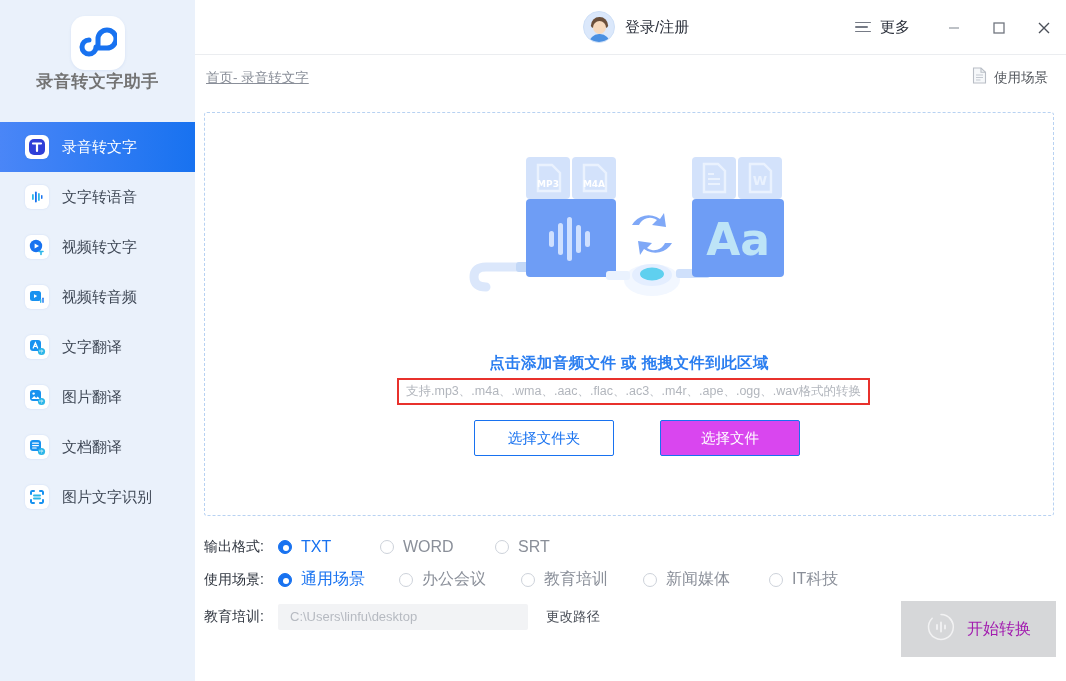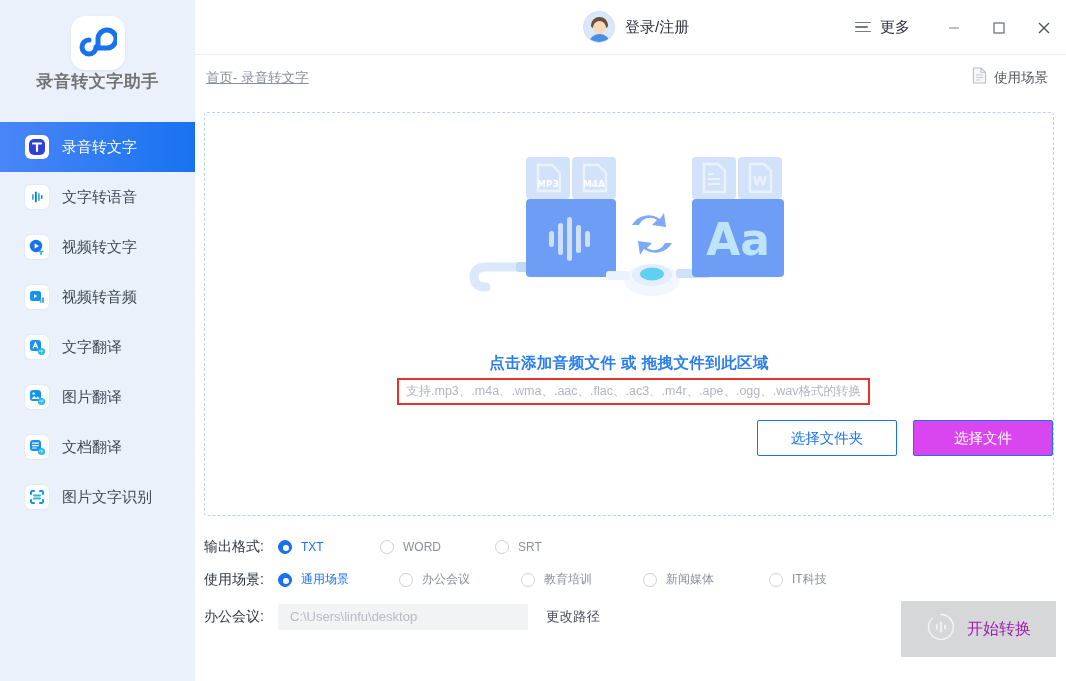--- a/index.html
+++ b/index.html
@@ -102,21 +102,21 @@
     font-size: 15.5px; font-weight: bold; color: #2b7ef0; letter-spacing:.4px;
     cursor:pointer;
   }
   .formats-wrap {
     position:absolute; left: 192px; top: 265px;
     width: 473px; height: 27px;
     border: 2px solid #e8312c;
     display:flex; align-items:center; justify-content:center;
   }
   .formats { font-size: 12.5px; color:#b2b6bd; white-space: nowrap; }
-  .btnrow { position:absolute; left:16px; right:0; top: 307px; display:flex; justify-content:flex-end; gap: 16px; }
+  .btnrow { position:absolute; left:16px; right:0; top: 307px; display:flex; justify-content:center; gap: 46px; }
   .btn {
     width: 140px; height: 36px; border-radius: 2px;
     font-size: 14.5px; display:flex;align-items:center;justify-content:center;
     cursor:pointer;
   }
   .btn.ghost { background:#fff; border:1px solid #1872f0; color:#1872f0; }
   .btn.solid { background:#d946ef; border:1px solid #1872f0; color:#fff; }
 
   
   .options { position:absolute; left: 9px; top: 530px; width: 860px; }
@@ -126,21 +126,21 @@
   .dot {
     width: 14px; height:14px; border-radius:50%;
     border: 1px solid #cdd2da; background:#fff; position:relative;
     flex: 0 0 14px;
   }
   .radio.on .dot { border-color:#1872f0; background:#1872f0; }
   .radio.on .dot:after {
     content:""; position:absolute; left:4px; top:4px; width:6px;height:6px;
     border-radius:50%; background:#fff;
   }
-  .rlabel { margin-left: 9px; font-size: 12px; color:#8a8f99; white-space:nowrap; }
+  .rlabel { margin-left: 9px; font-size: 16px; color:#8a8f99; white-space:nowrap; }
   .radio.on .rlabel { color:#1872f0; }
 
   .pathbox {
     width: 250px; height: 26px; background:#f2f3f5; border-radius:2px;
     display:flex; align-items:center; padding-left: 12px;
     font-size: 13px; color:#b6bac1;
   }
   .chgpath { margin-left: 18px; font-size:13.5px; color:#4a4f58; cursor:pointer; }
 
   .startbtn {
@@ -416,21 +416,21 @@
           <span class="dot"></span>
           <span class="rlabel">新闻媒体</span>
         </span>
         <span class="radio">
           <span class="dot"></span>
           <span class="rlabel">IT科技</span>
         </span>
       </div>
 
       <div class="orow" style="margin-top:4px">
-        <span class="olabel">办公会议:</span>
+        <span class="olabel">教育培训:</span>
         <span class="pathbox">C:\Users\linfu\desktop</span>
         <span class="chgpath">更改路径</span>
       </div>
     </div>
 
     <div class="startbtn">
       <span>
         <svg width="30" height="30" viewBox="0 0 30 30" fill="none" stroke="#f2f2f3" stroke-width="1.5">
           <path d="M15 2.6a12.4 12.4 0 1 1-8.8 3.6" stroke-linecap="round"></path>
           <path d="M23.6 6a12.5 12.5 0 0 1 2.6 4" stroke-linecap="round"></path>

